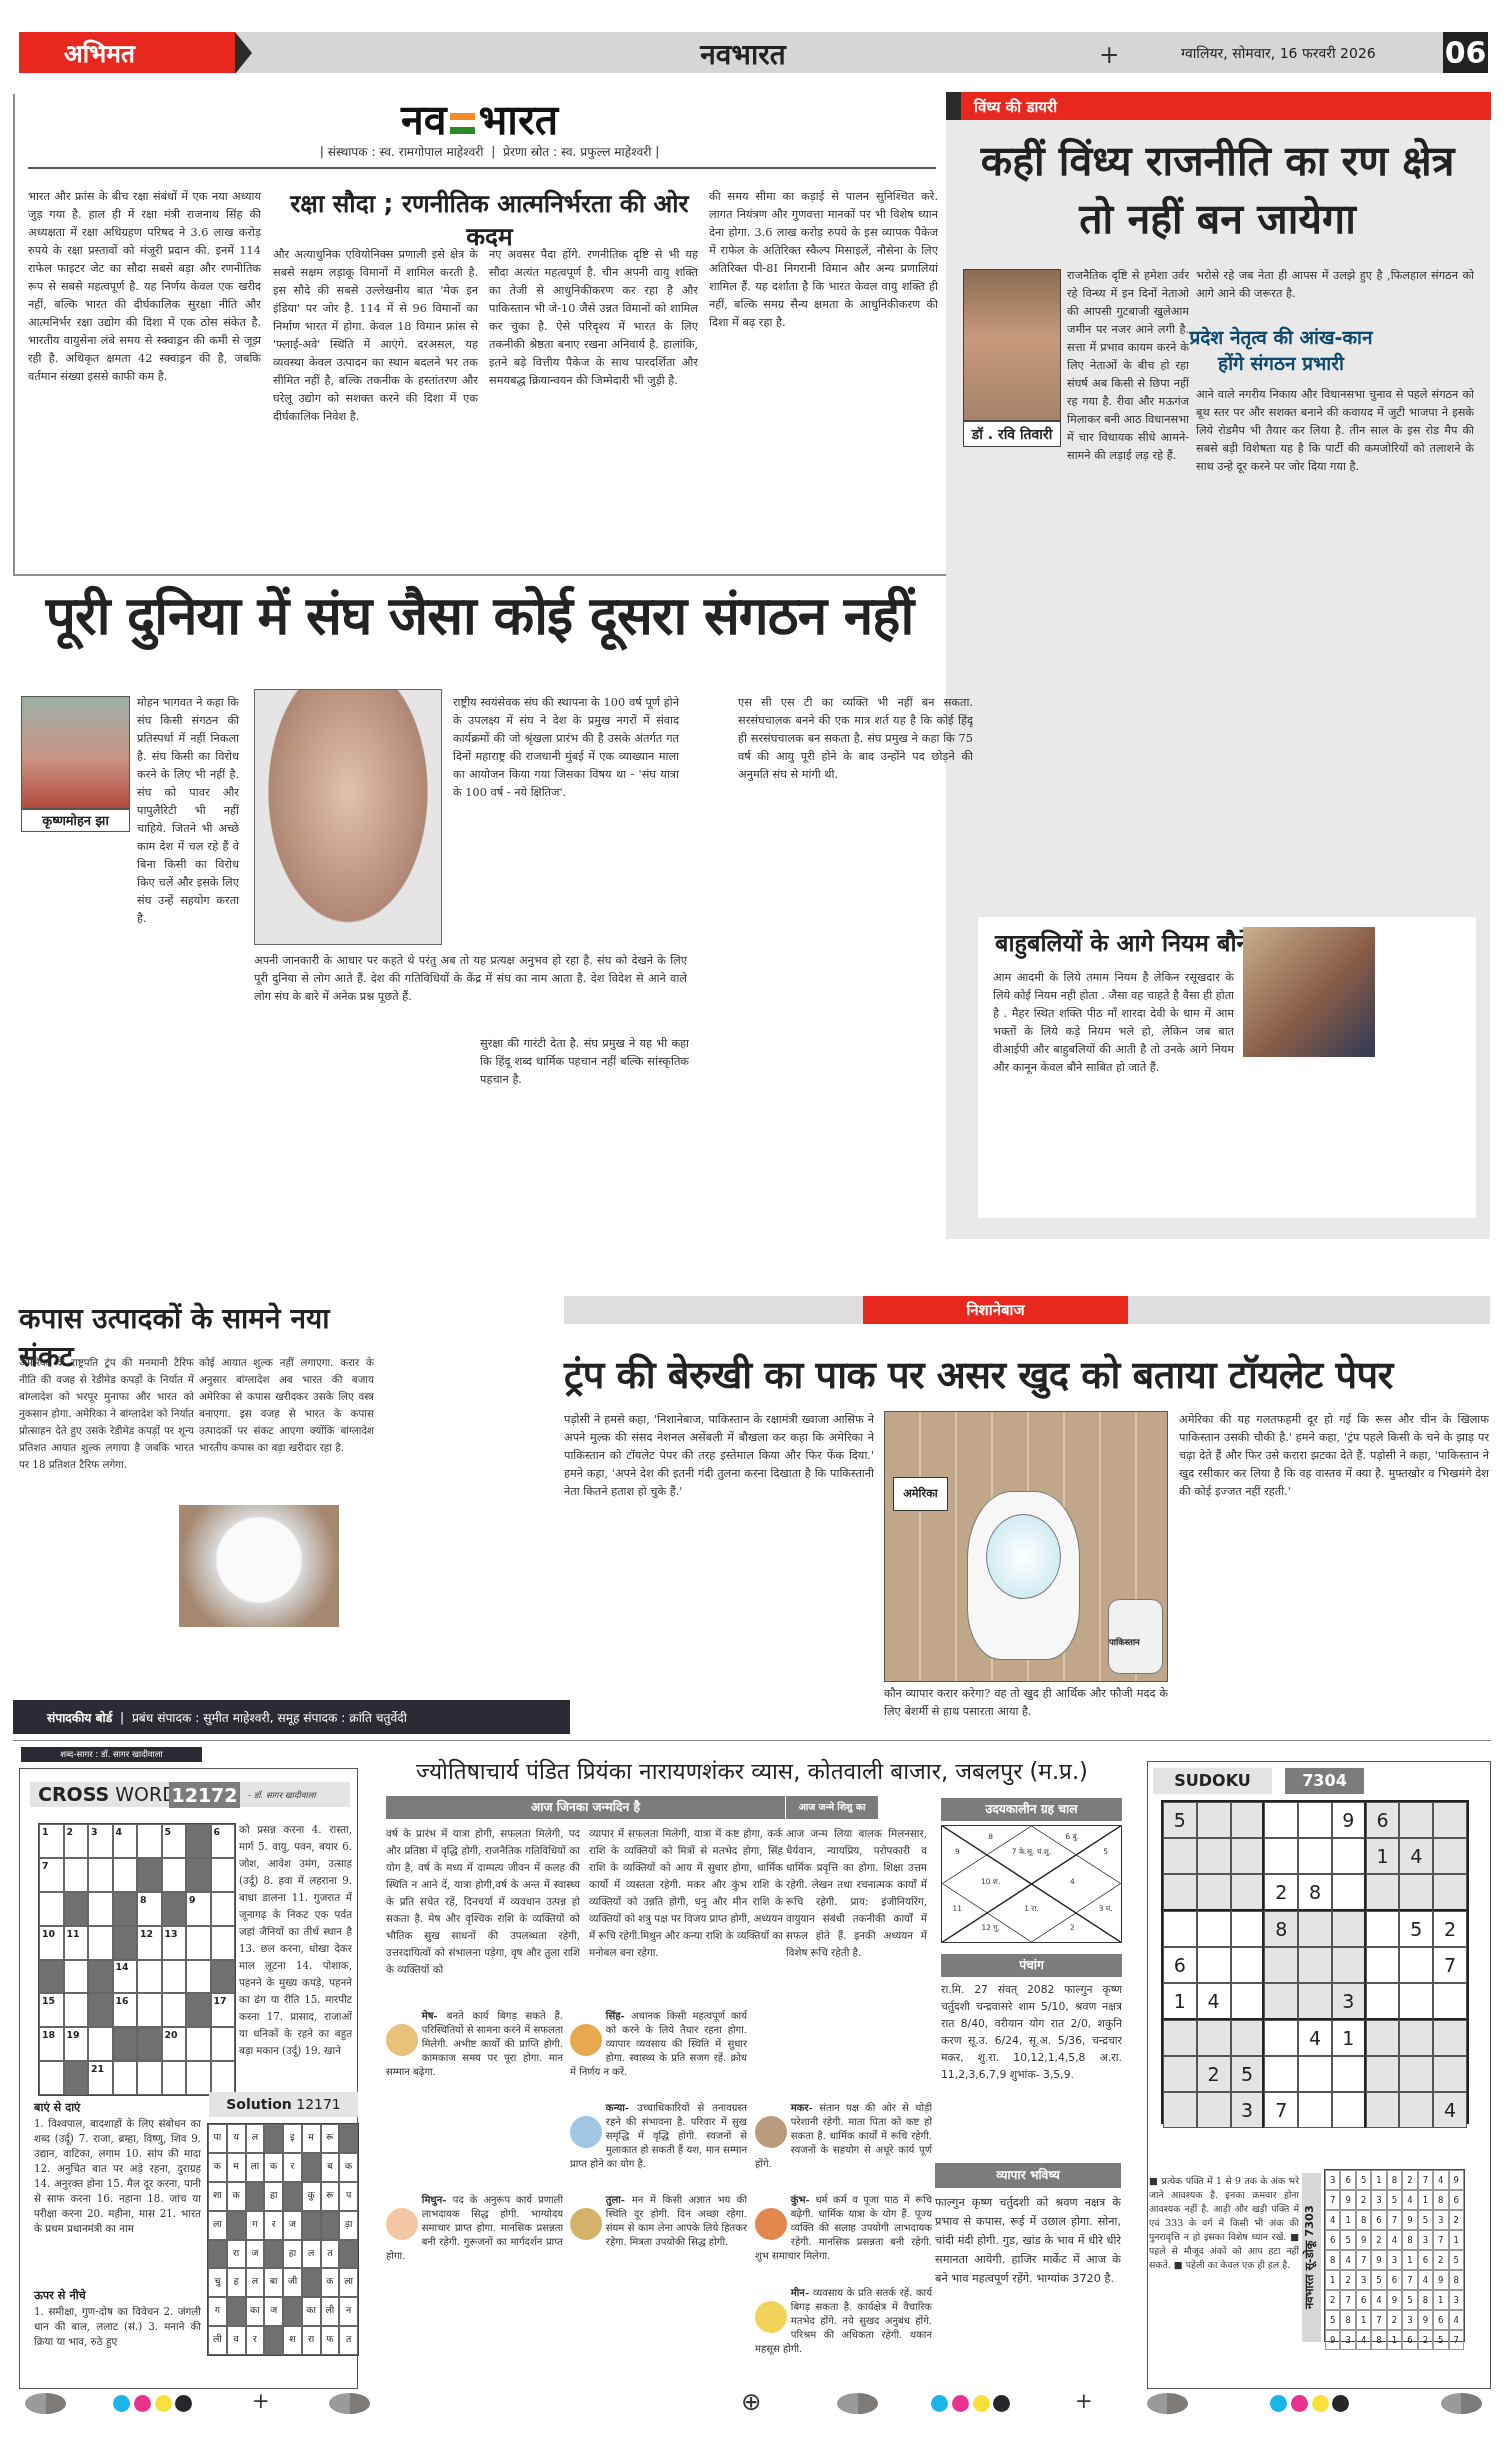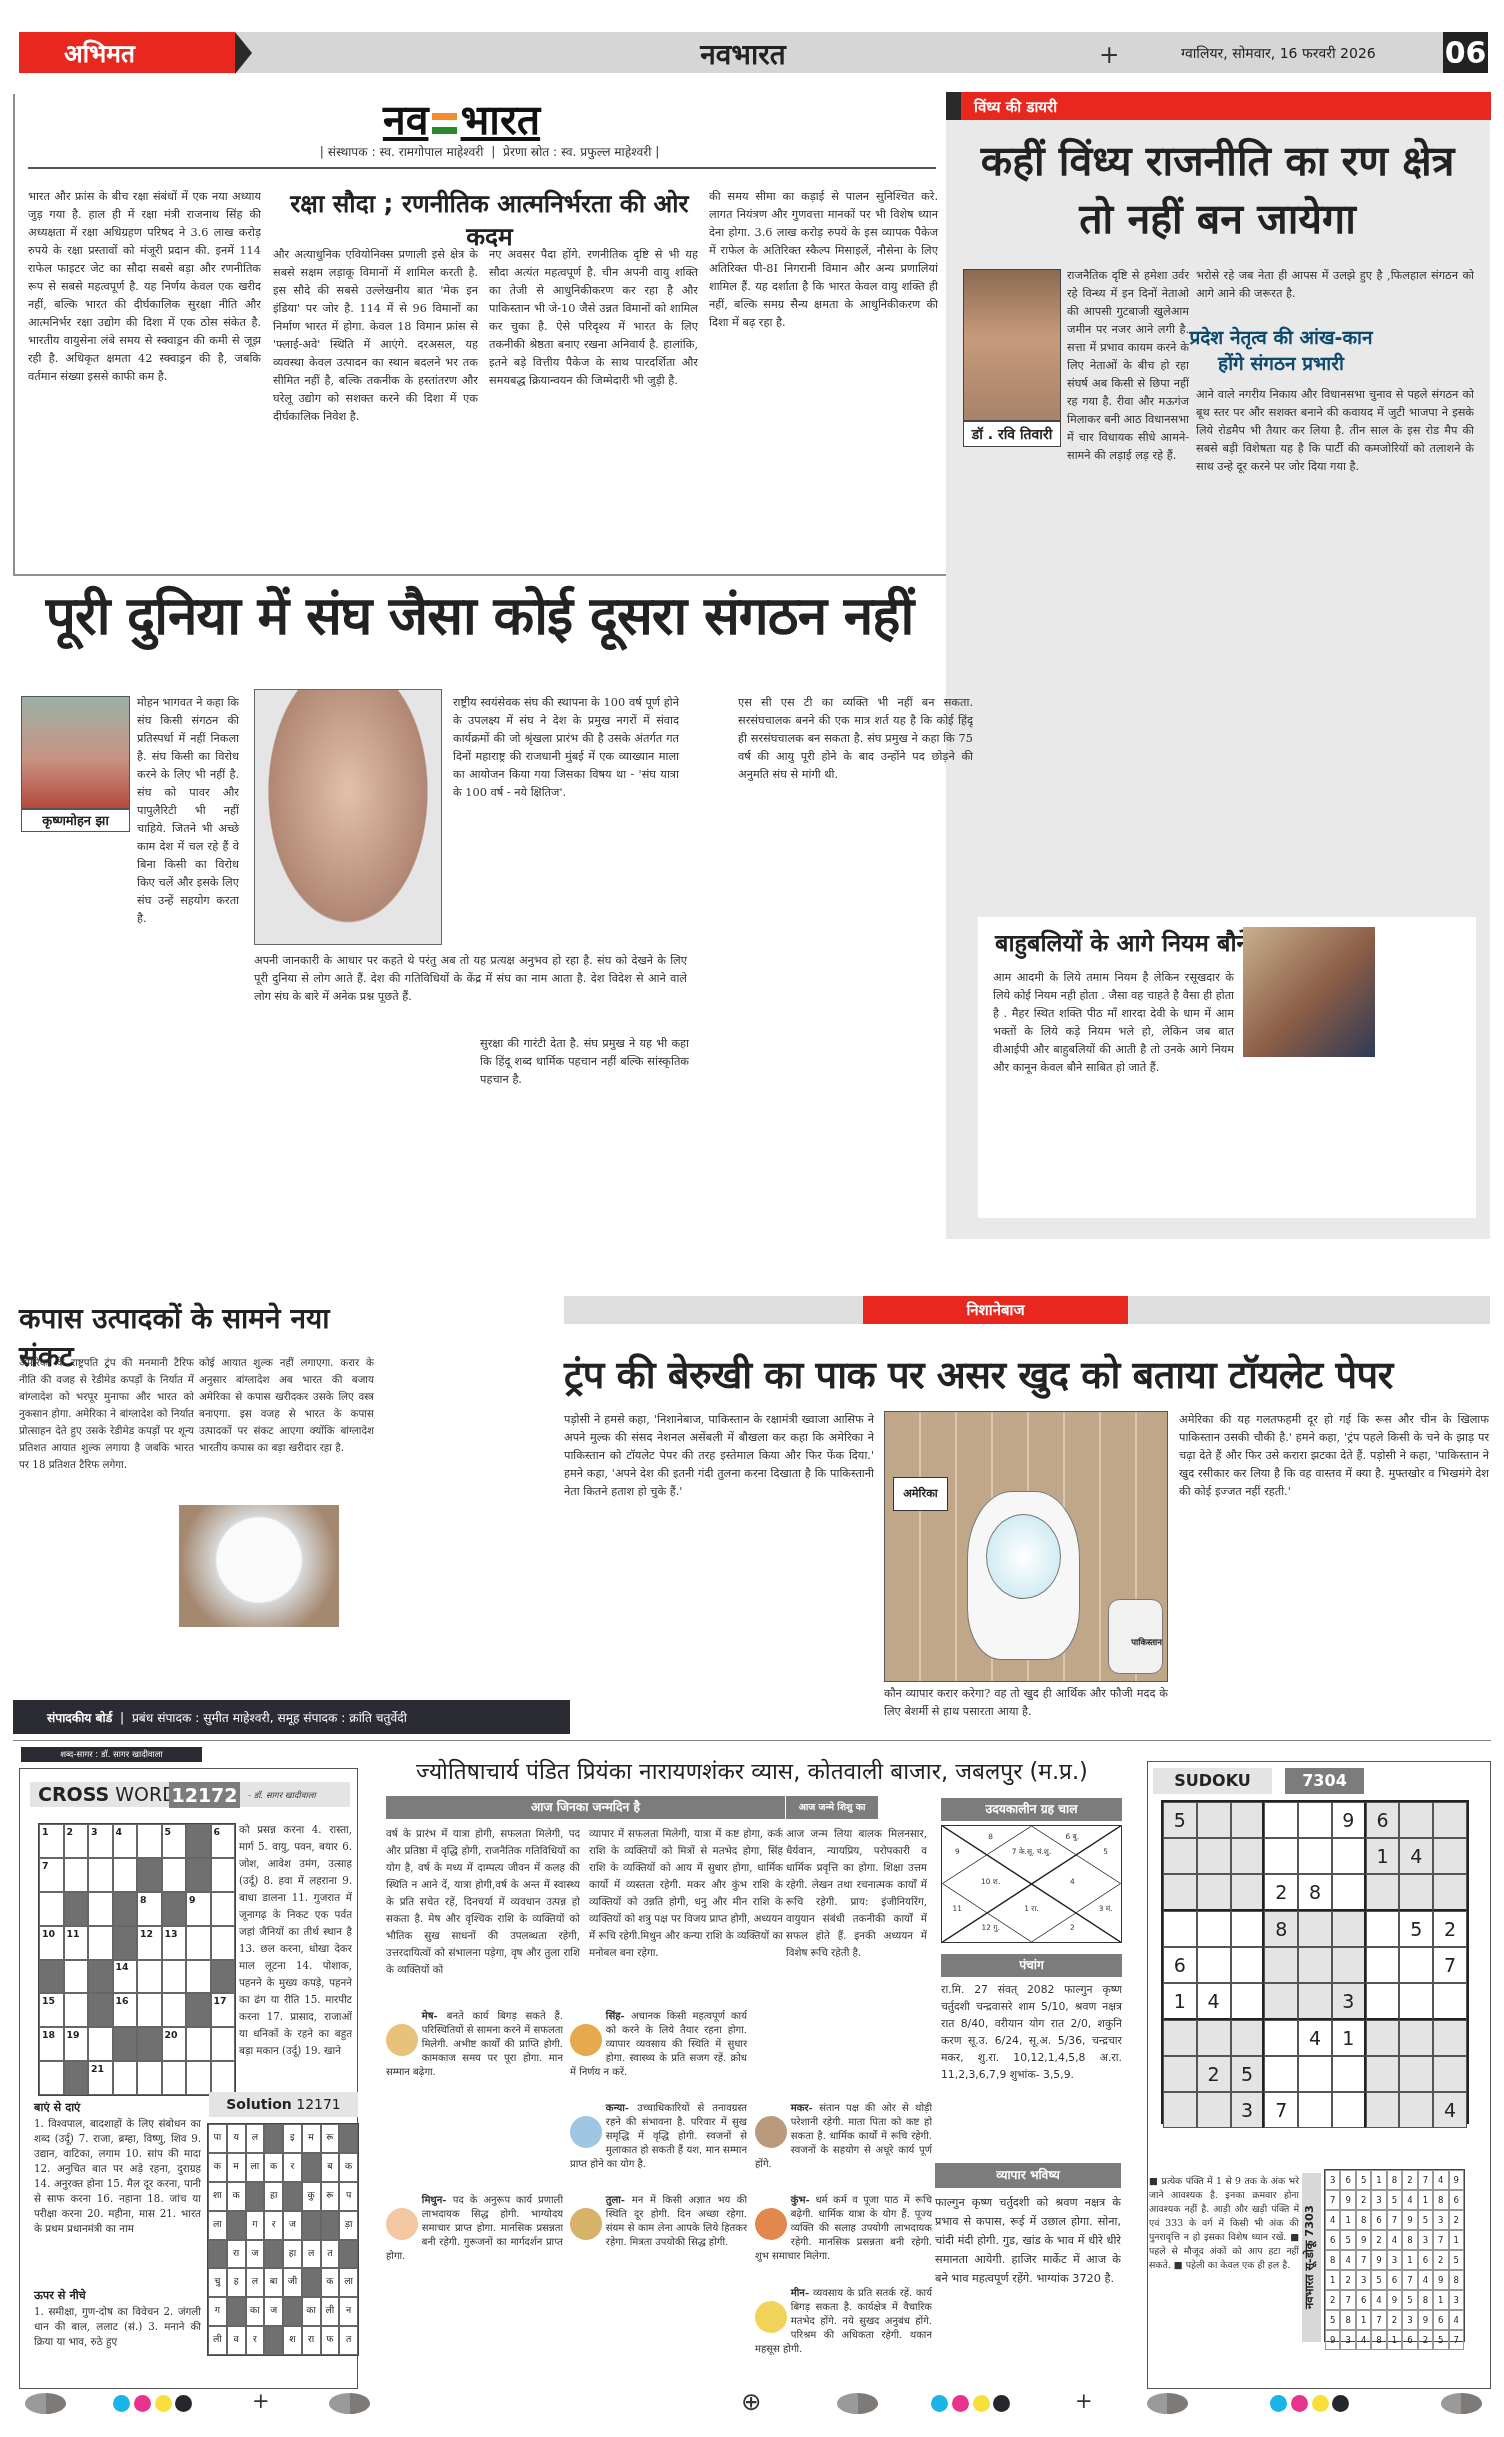--- a/index.html
+++ b/index.html
@@ -12,21 +12,21 @@
   #topbar { left: 19px; top: 32px; width: 1469px; height: 41px; background: #d6d6d6; }
   #section-tag { left: 19px; top: 32px; width: 216px; height: 41px; background: #e8271e; color: #fff; font-weight: bold; font-size: 24.5px; padding: 3.8px 0 0 45px; }
   #section-arrow { left: 235px; top: 32px; width: 0; height: 0; border-top: 21px solid transparent; border-bottom: 21px solid transparent; border-left: 17px solid #2a2a2a; }
   #paper-name { left: 649px; top: 34px; width: 188px; text-align: center; font-size: 28px; font-weight: bold; color: #222; }
   #reg-mark-top { left: 1099px; top: 40px; font-size: 24.5px; color: #333; }
   #dateline { left: 1181px; top: 43px; font-size: 14px; color: #222; }
   #page-no { left: 1443px; top: 32px; width: 45px; height: 41px; background: #222; color: #fff; font-weight: bold; font-size: 30px; text-align: center; line-height: 41px; }
 
   
   #edit-box { left: 13px; top: 94px; width: 939px; height: 482px; border: 2.8px solid #8e8e8e; border-top: none; }
-  #edit-logo { left: 330px; top: 90px; width: 263px; text-align: center; font-size: 41px; font-weight: bold; color: #111; text-decoration: underline; }
+  #edit-logo { left: 348px; top: 90px; width: 263px; text-align: center; font-size: 41px; font-weight: bold; color: #111; }
   #edit-logo .flag { display: inline-block; width: 24.5px; height: 21px; background: linear-gradient(#f28c28 33%, #fff 33%, #fff 66%, #2a8a2a 66%); vertical-align: middle; margin: 0 3.8px; }
   #edit-credits { left: 226px; top: 143px; width: 527px; text-align: center; font-size: 12.2px; color: #333; }
   #edit-rule { left: 28px; top: 167px; width: 908px; height: 1.9px; background: #555; }
   #edit-headline { left: 273px; top: 186px; width: 433px; text-align: center; font-size: 24.5px; font-weight: bold; color: #222; }
   .edit-col { top: 188px; height: 376px; overflow: hidden; font-size: 11.3px; line-height: 18px; }
 
   
   #vd-band { left: 946px; top: 92px; width: 545px; height: 28px; background: #e8271e; }
   #vd-arrow { left: 946px; top: 92px; width: 15px; height: 28px; background: #2a2a2a; }
   #vd-label { left: 974px; top: 96px; color: #fff; font-size: 15px; font-weight: bold; }
@@ -51,21 +51,21 @@
   #board-band { left: 13px; top: 1700px; width: 557px; height: 34px; background: #2b2b33; color: #fff; font-size: 12.2px; padding: 9.4px 0 0 34px; }
 
   
   #nb-band { left: 564px; top: 1296px; width: 926px; height: 28px; background: #dedede; }
   #nb-tag { left: 863px; top: 1296px; width: 265px; height: 28px; background: #e8271e; color: #fff; text-align: center; font-size: 15px; font-weight: bold; line-height: 28px; }
   #nb-headline { left: 564px; top: 1347px; width: 926px; font-size: 38px; font-weight: bold; letter-spacing: -0.5px; color: #222; }
   #cartoon { left: 884px; top: 1411px; width: 284px; height: 271px; background: repeating-linear-gradient(90deg, #c0a789 0 34px, #d9c6ac 34px 36px), #c0a789; border: 0.9px solid #555; }
   #cartoon-toilet { left: 967px; top: 1491px; width: 113px; height: 169px; background: #f7f7f7; border-radius: 40% 40% 30% 30%; border: 1.9px solid #777; }
   #cartoon-bowl { left: 986px; top: 1514px; width: 75px; height: 85px; background: radial-gradient(#ffffff, #bfe4ee); border-radius: 50%; border: 1.9px solid #777; }
   #cartoon-sign { left: 893px; top: 1477px; width: 55px; height: 34px; background: #fff; border: 0.9px solid #333; font-size: 11.3px; text-align: center; line-height: 32px; font-weight: bold; }
-  #cartoon-roll { left: 1108px; top: 1599px; width: 55px; height: 75px; background: #f1f1f1; border: 0.9px solid #777; border-radius: 11.3px; font-size: 8.5px; text-align: right; padding-top: 36px; font-weight: bold; }
+  #cartoon-roll { left: 1108px; top: 1599px; width: 55px; height: 75px; background: #f1f1f1; border: 0.9px solid #777; border-radius: 11.3px; font-size: 8.5px; text-align: left; padding-top: 36px; font-weight: bold; }
 
   
   #bottom-rule { left: 13px; top: 1740px; width: 1478px; height: 0.9px; background: #888; }
   #shabd-band { left: 21px; top: 1747px; width: 181px; height: 15px; background: #2b2b33; color: #fff; font-size: 8.5px; text-align: center; line-height: 15px; }
   #cw-box { left: 19px; top: 1768px; width: 339px; height: 621px; border: 1.9px double #555; }
   #cw-title-bar { left: 30px; top: 1782px; width: 320px; height: 24.5px; background: #e4e4e4; }
   #cw-title { left: 38px; top: 1783px; font-size: 19px; font-weight: bold; color: #222; }
   #cw-title .light { font-weight: normal; }
   #cw-num { left: 169px; top: 1782px; width: 71px; height: 26px; background: #7c7c7c; color: #fff; font-weight: bold; font-size: 19px; text-align: center; line-height: 26px; }
   #cw-author { left: 248px; top: 1789px; font-size: 8.5px; font-style: italic; color: #333; }

